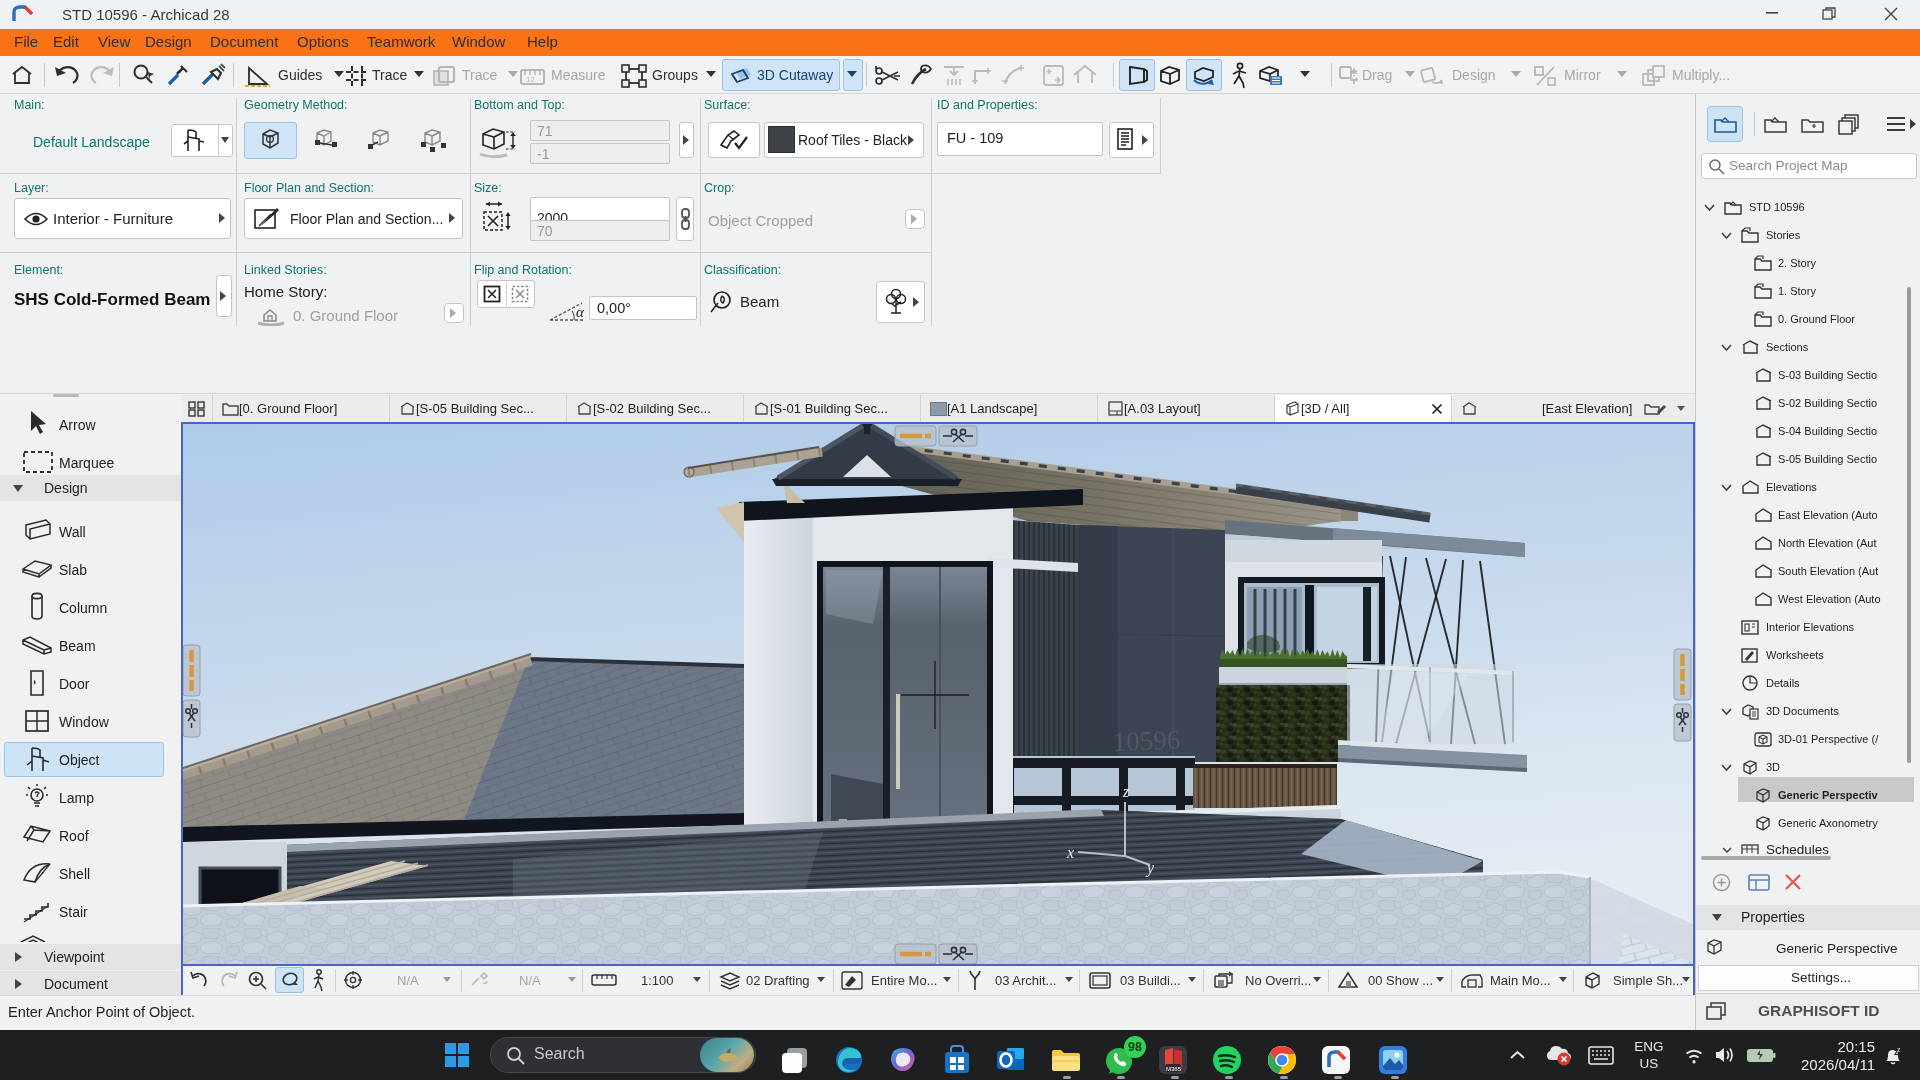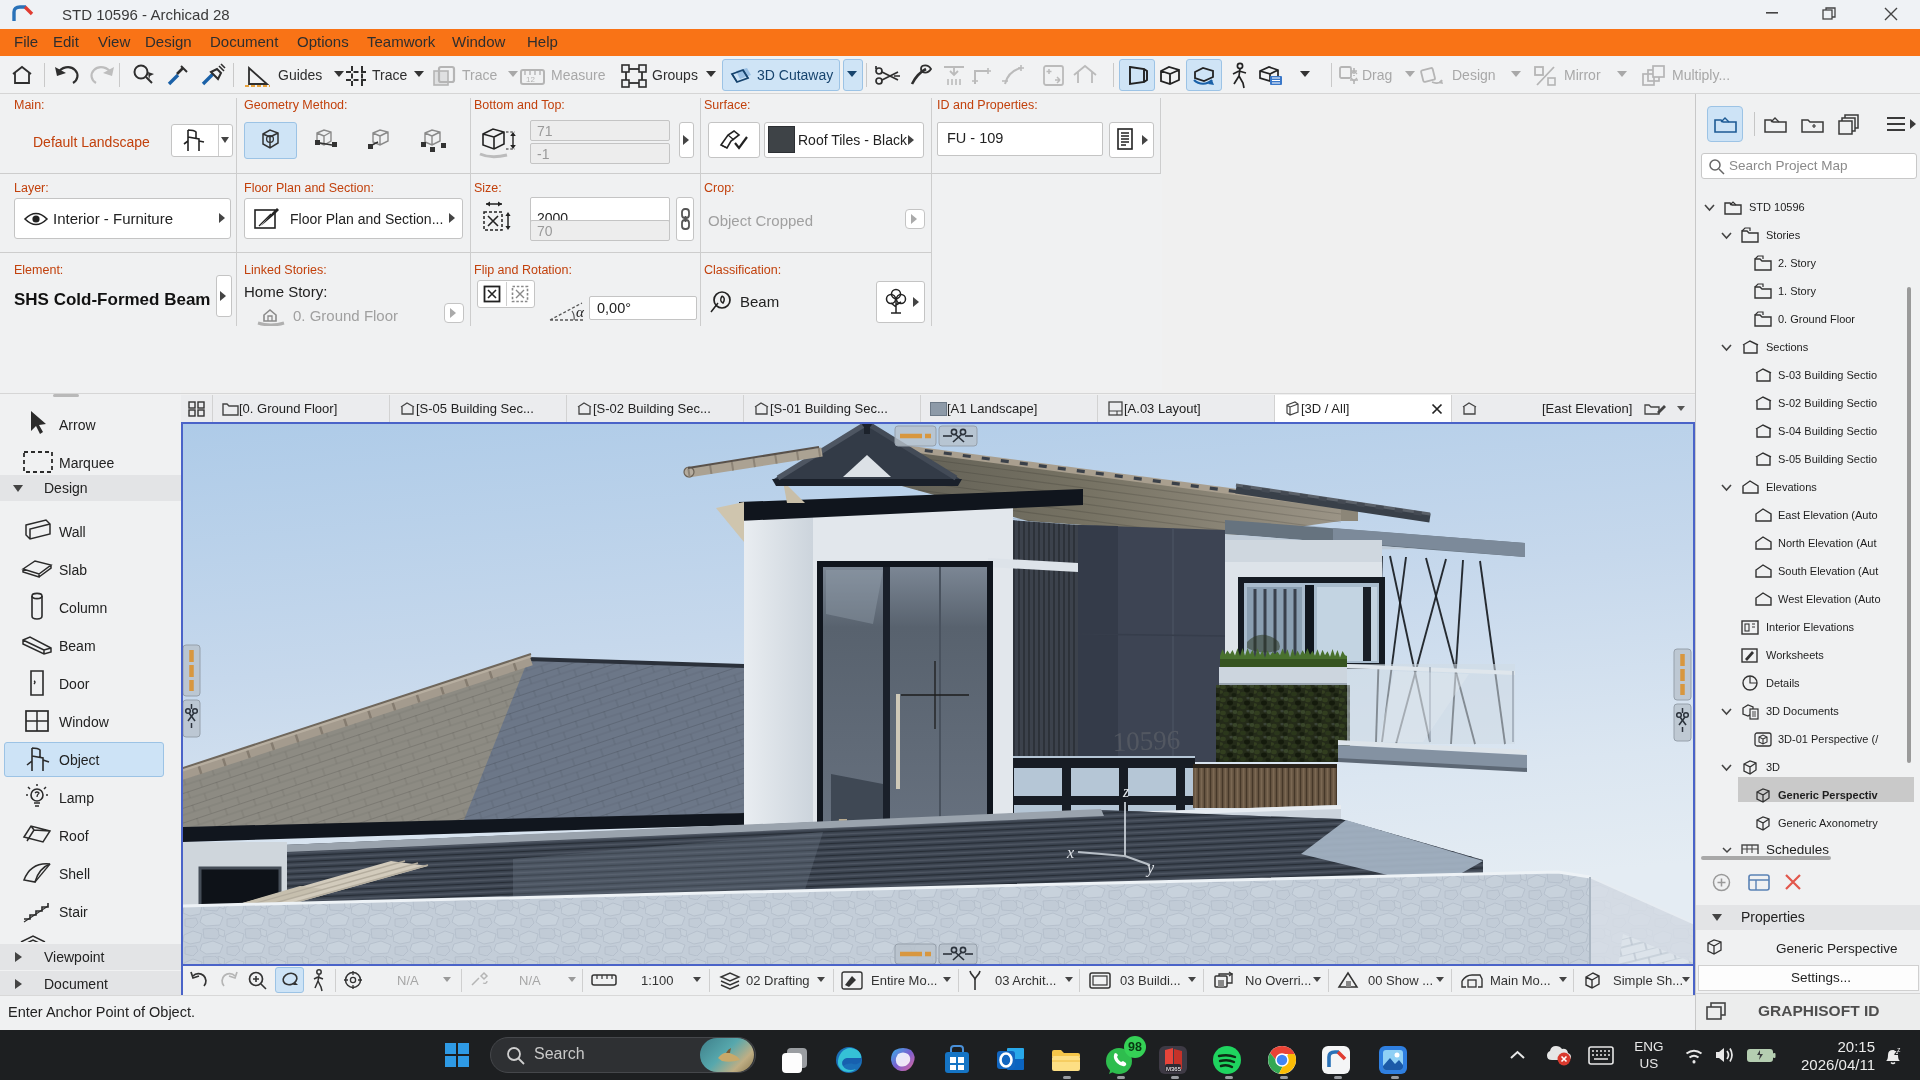--- a/index.html
+++ b/index.html
@@ -14,21 +14,21 @@
 #menubar span { position:absolute; top:4px; font-size:15px; color:#2e2e2e; }
 
 #toolbar { position:absolute; left:0; top:56px; width:1920px; height:38px; background:#f1f2f3; border-bottom:1px solid #d5d5d5; }
 .tbsep { position:absolute; top:7px; width:1px; height:24px; background:#c9c9c9; }
 .tblabel { position:absolute; top:11px; font-size:14px; color:#2e2e2e; }
 .tblabel.dis { color:#a8a8a8; }
 .tbarrow { position:absolute; top:15px; width:0; height:0; border-left:5px solid transparent; border-right:5px solid transparent; border-top:6px solid #333; }
 .tbarrow.dis { border-top-color:#a8a8a8; }
 
 #infobox { position:absolute; left:0; top:94px; width:1162px; height:296px; background:#f0f1f2; }
-#infobox .lbl { position:absolute; font-size:12.5px; color:#c2410c; }
+#infobox .lbl { position:absolute; font-size:12.5px; color:#0f766e; }
 .ibline { position:absolute; background:#cdcdcd; }
 .ibfield { position:absolute; background:#fff; border:1px solid #c4c4c4; border-radius:2px; font-size:14px; color:#222; }
 .ibfield.dis { background:#ededed; color:#9a9a9a; }
 .ibbtn { position:absolute; background:#fff; border:1px solid #c4c4c4; border-radius:3px; }
 .rarrow { position:absolute; width:0; height:0; border-top:5px solid transparent; border-bottom:5px solid transparent; border-left:6px solid #444; }
 .rarrow.dis { border-left-color:#aaa; }
 
 #toolbox { position:absolute; left:0; top:390px; width:181px; height:605px; background:#f0f1f2; }
 .tbox-item { position:absolute; left:4px; width:173px; height:37px; }
 .tbox-item .nm { position:absolute; left:55px; top:10px; font-size:14px; color:#222; }

